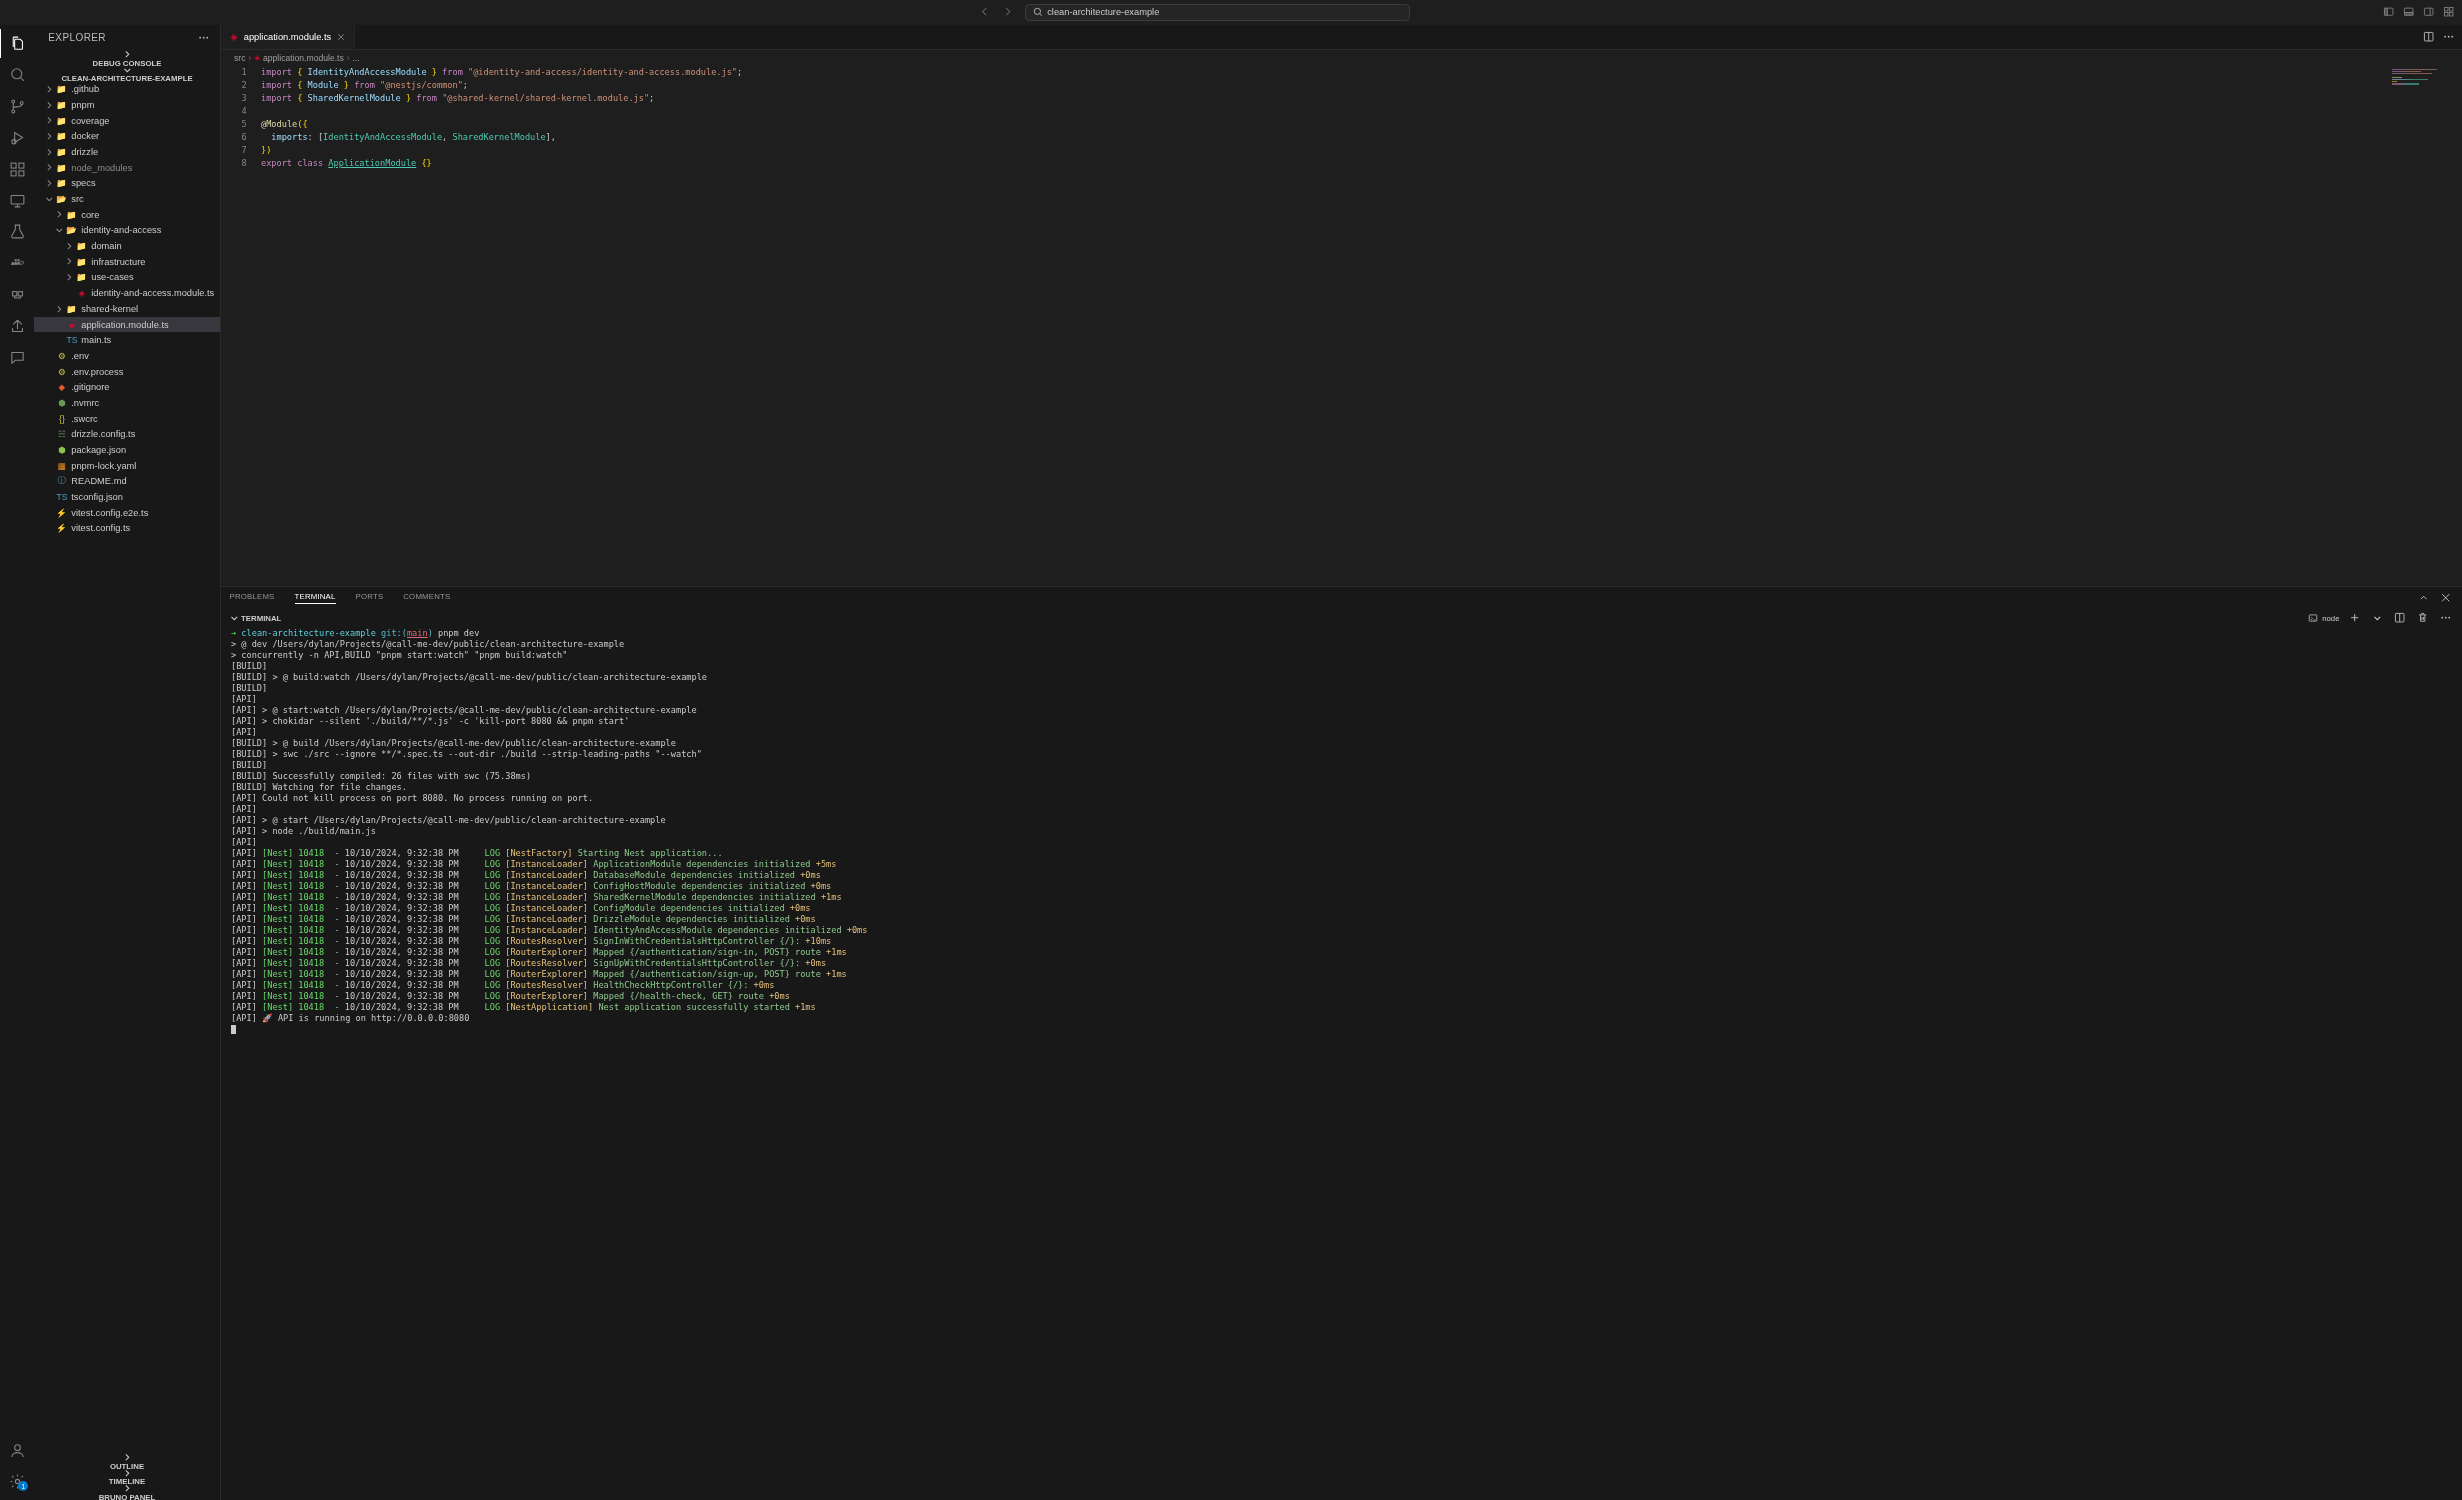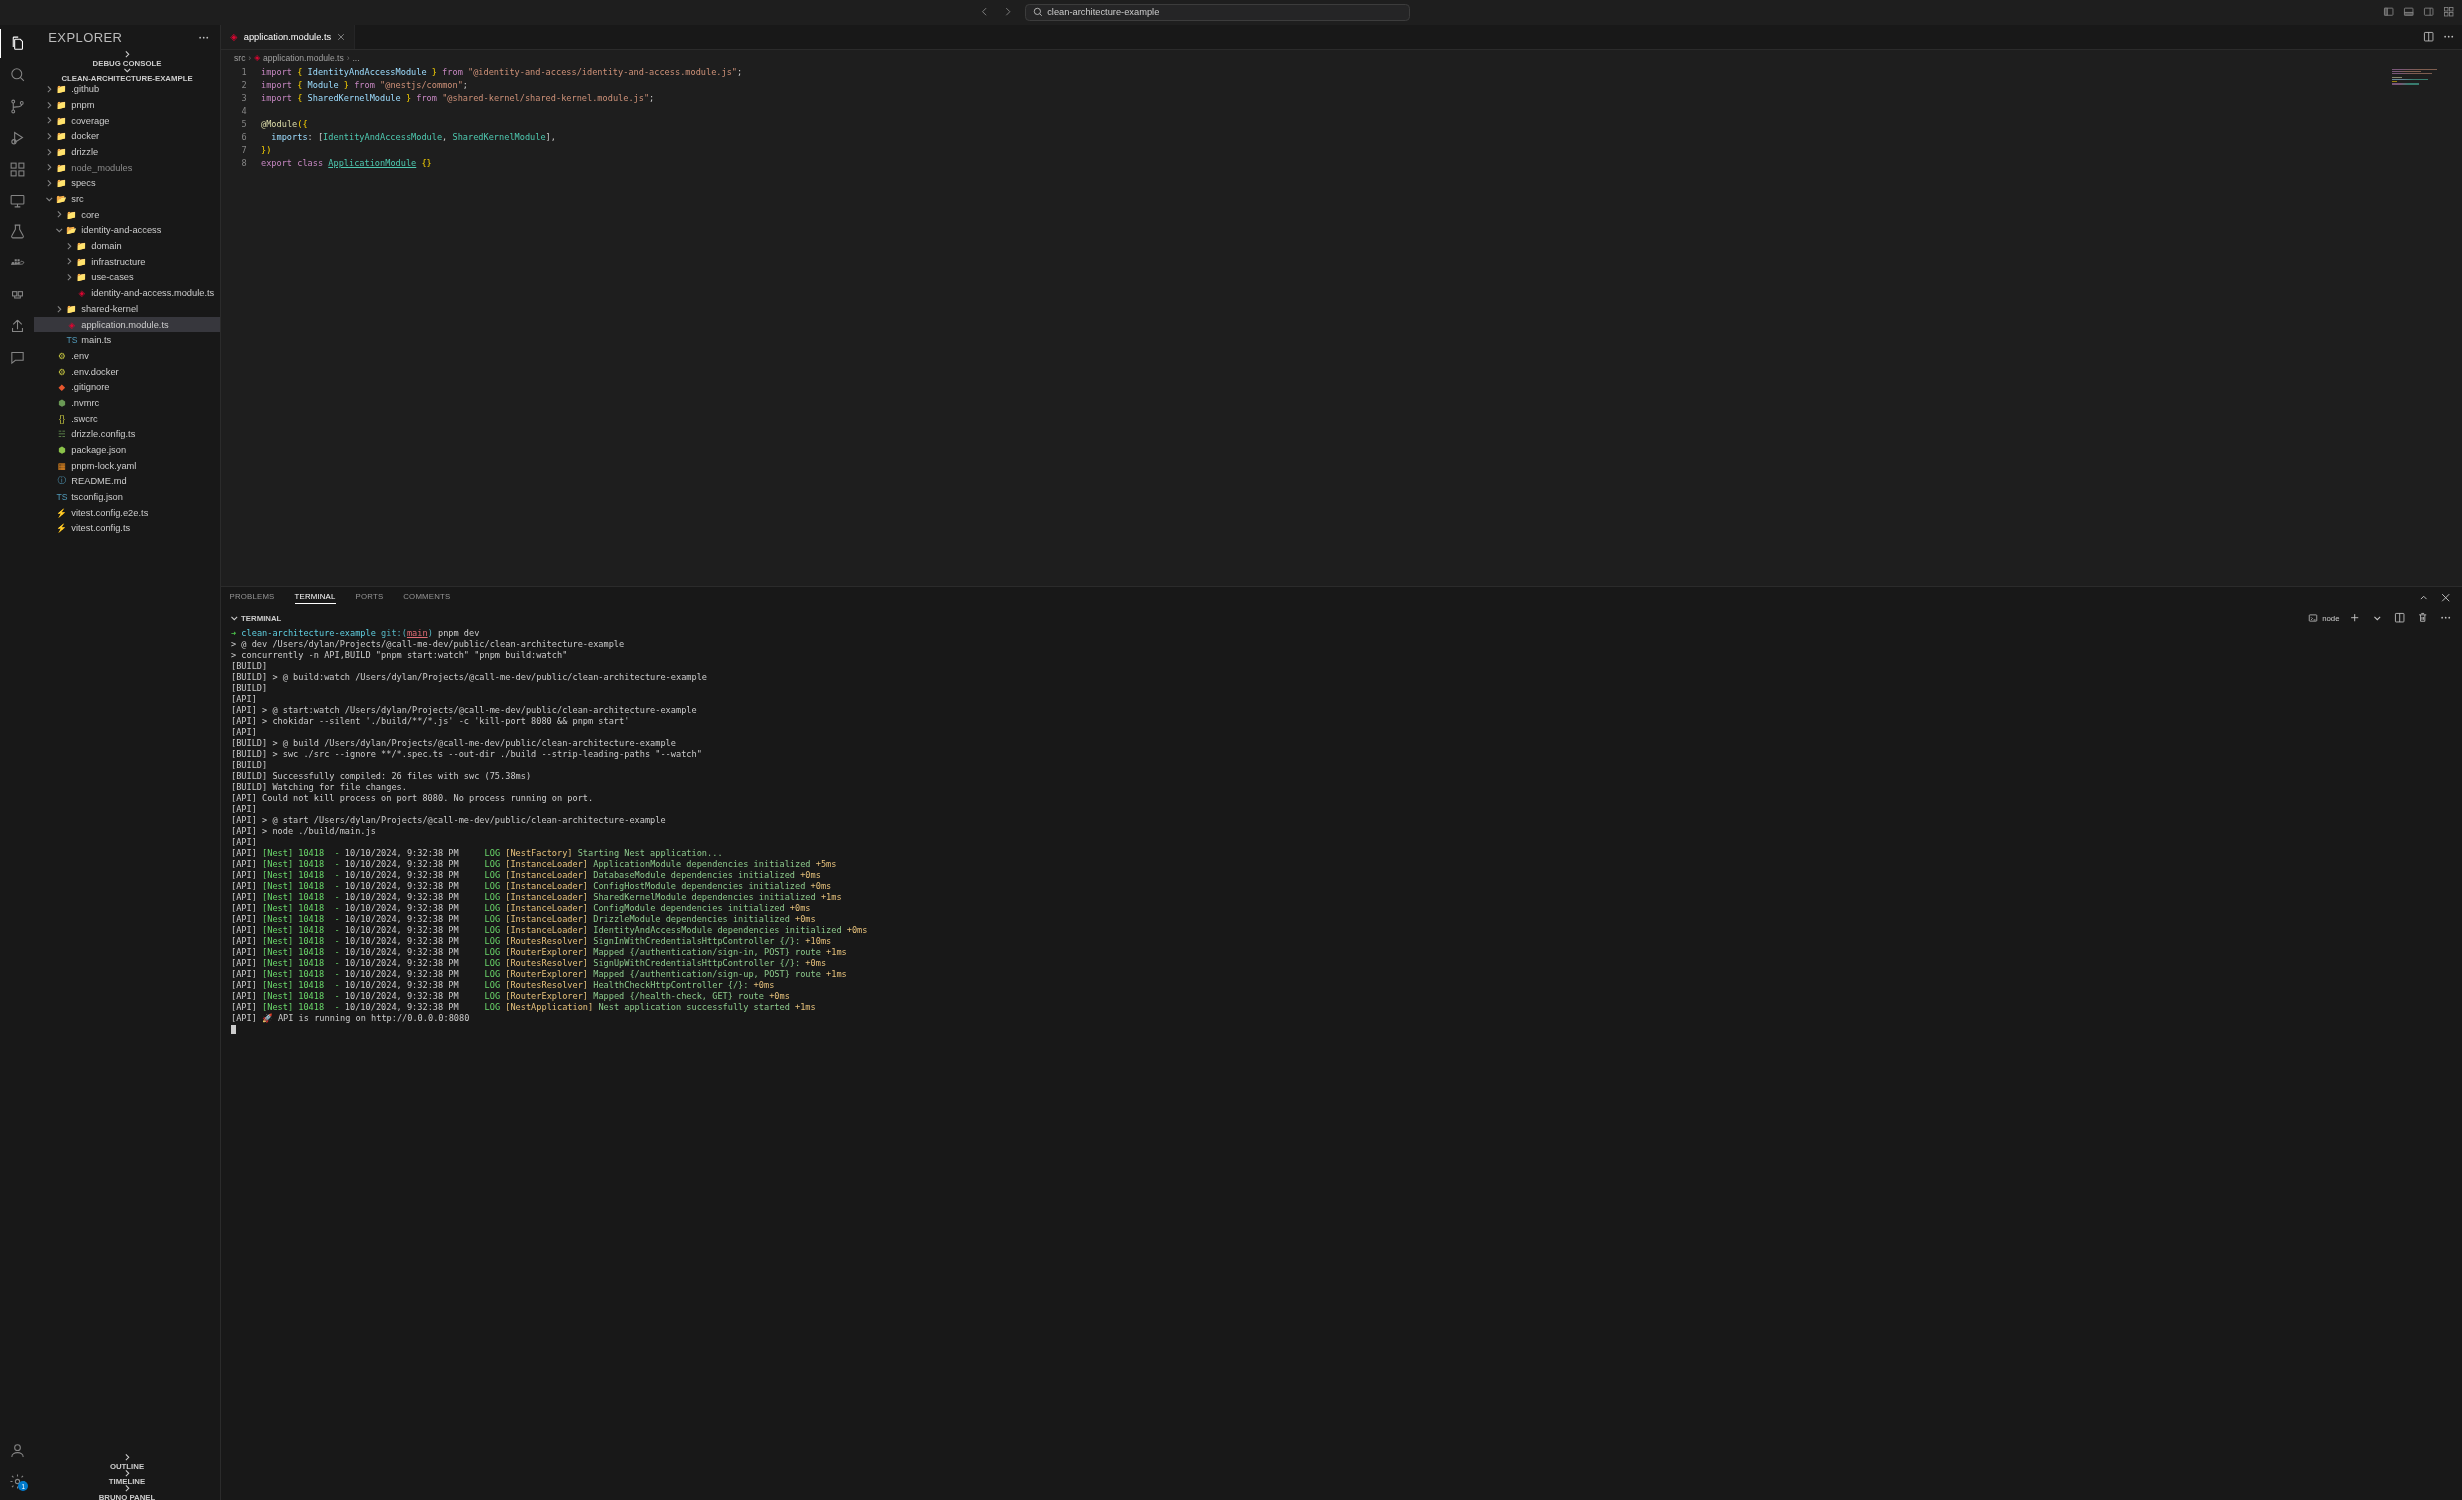--- a/index.html
+++ b/index.html
@@ -14,21 +14,21 @@
 .titlebar-right { display: flex; gap: 4.3px; }
 .titlebar-icon { width: 15.7px; height: 15.7px; display: flex; align-items: center; justify-content: center; color: #858585; cursor: pointer; }
 .main-layout { display: flex; height: calc(100vh - 25px); }
 .activitybar { width: 34px; background: #181818; display: flex; flex-direction: column; justify-content: space-between; padding: 4.3px 0; }
 .activitybar-top, .activitybar-bottom { display: flex; flex-direction: column; align-items: center; gap: 2.9px; }
 .activity-icon { width: 34px; height: 28.5px; display: flex; align-items: center; justify-content: center; color: #858585; cursor: pointer; position: relative; }
 .activity-icon.active { color: #ffffff; }
 .activity-icon.active::before { content: ''; position: absolute; left: 0; top: 0; bottom: 0; width: 1.4px; background: #ffffff; }
 .activity-icon .badge { position: absolute; bottom: 4.3px; right: 5.7px; background: #007acc; color: #fff; border-radius: 5.7px; font-size: 6.4px; min-width: 10px; height: 10px; display: flex; align-items: center; justify-content: center; padding: 0 2.1px; }
 .sidebar { width: 187px; background: #181818; border-right: 0.7px solid #2b2b2b; display: flex; flex-direction: column; }
-.sidebar-header { height: 25px; display: flex; align-items: center; justify-content: space-between; padding: 0 8.6px 0 14.3px; font-size: 13px; letter-spacing: 0.4px; color: #bbbbbb; text-align: right; }
+.sidebar-header { height: 25px; display: flex; align-items: center; justify-content: space-between; padding: 0 8.6px 0 14.3px; font-size: 10px; letter-spacing: 0.4px; color: #bbbbbb; text-align: right; }
 .sidebar-actions { display: flex; gap: 2.9px; }
 .section-header { height: 15.7px; display: flex; align-items: center; padding: 0 4.3px; font-size: 7.8px; font-weight: 700; color: #cccccc; cursor: pointer; flex-direction: column; }
 .section-header .chevron { width: 11.4px; display: flex; align-items: center; justify-content: center; }
 .tree { display: flex; flex-direction: column; }
 .tree-item { height: 15.7px; display: flex; align-items: center; padding: 0 4.3px; cursor: pointer; color: #cccccc; font-size: 9.3px; }
 .tree-item.active { background: #37373d; }
 .tree-item .chevron { width: 11.4px; display: flex; align-items: center; justify-content: center; flex-shrink: 0; }
 .tree-item .file-icon { width: 13px; height: 13px; display: flex; align-items: center; justify-content: center; margin-right: 2.9px; flex-shrink: 0; font-size: 8.6px; }
 .tree-item .label { white-space: nowrap; overflow: hidden; text-overflow: ellipsis; }
 .indent-1 { padding-left: 10px; }
@@ -418,21 +418,21 @@
           <span class="label">main.ts</span>
         </div>
       <div class="tree-item indent-1">
           <span class="chevron"></span>
           <span class="file-icon file-env">⚙</span>
           <span class="label">.env</span>
         </div>
       <div class="tree-item indent-1">
           <span class="chevron"></span>
           <span class="file-icon file-env">⚙</span>
-          <span class="label">.env.docker</span>
+          <span class="label">.env.process</span>
         </div>
       <div class="tree-item indent-1">
           <span class="chevron"></span>
           <span class="file-icon file-git">◆</span>
           <span class="label">.gitignore</span>
         </div>
       <div class="tree-item indent-1">
           <span class="chevron"></span>
           <span class="file-icon file-nvm">⬢</span>
           <span class="label">.nvmrc</span>

